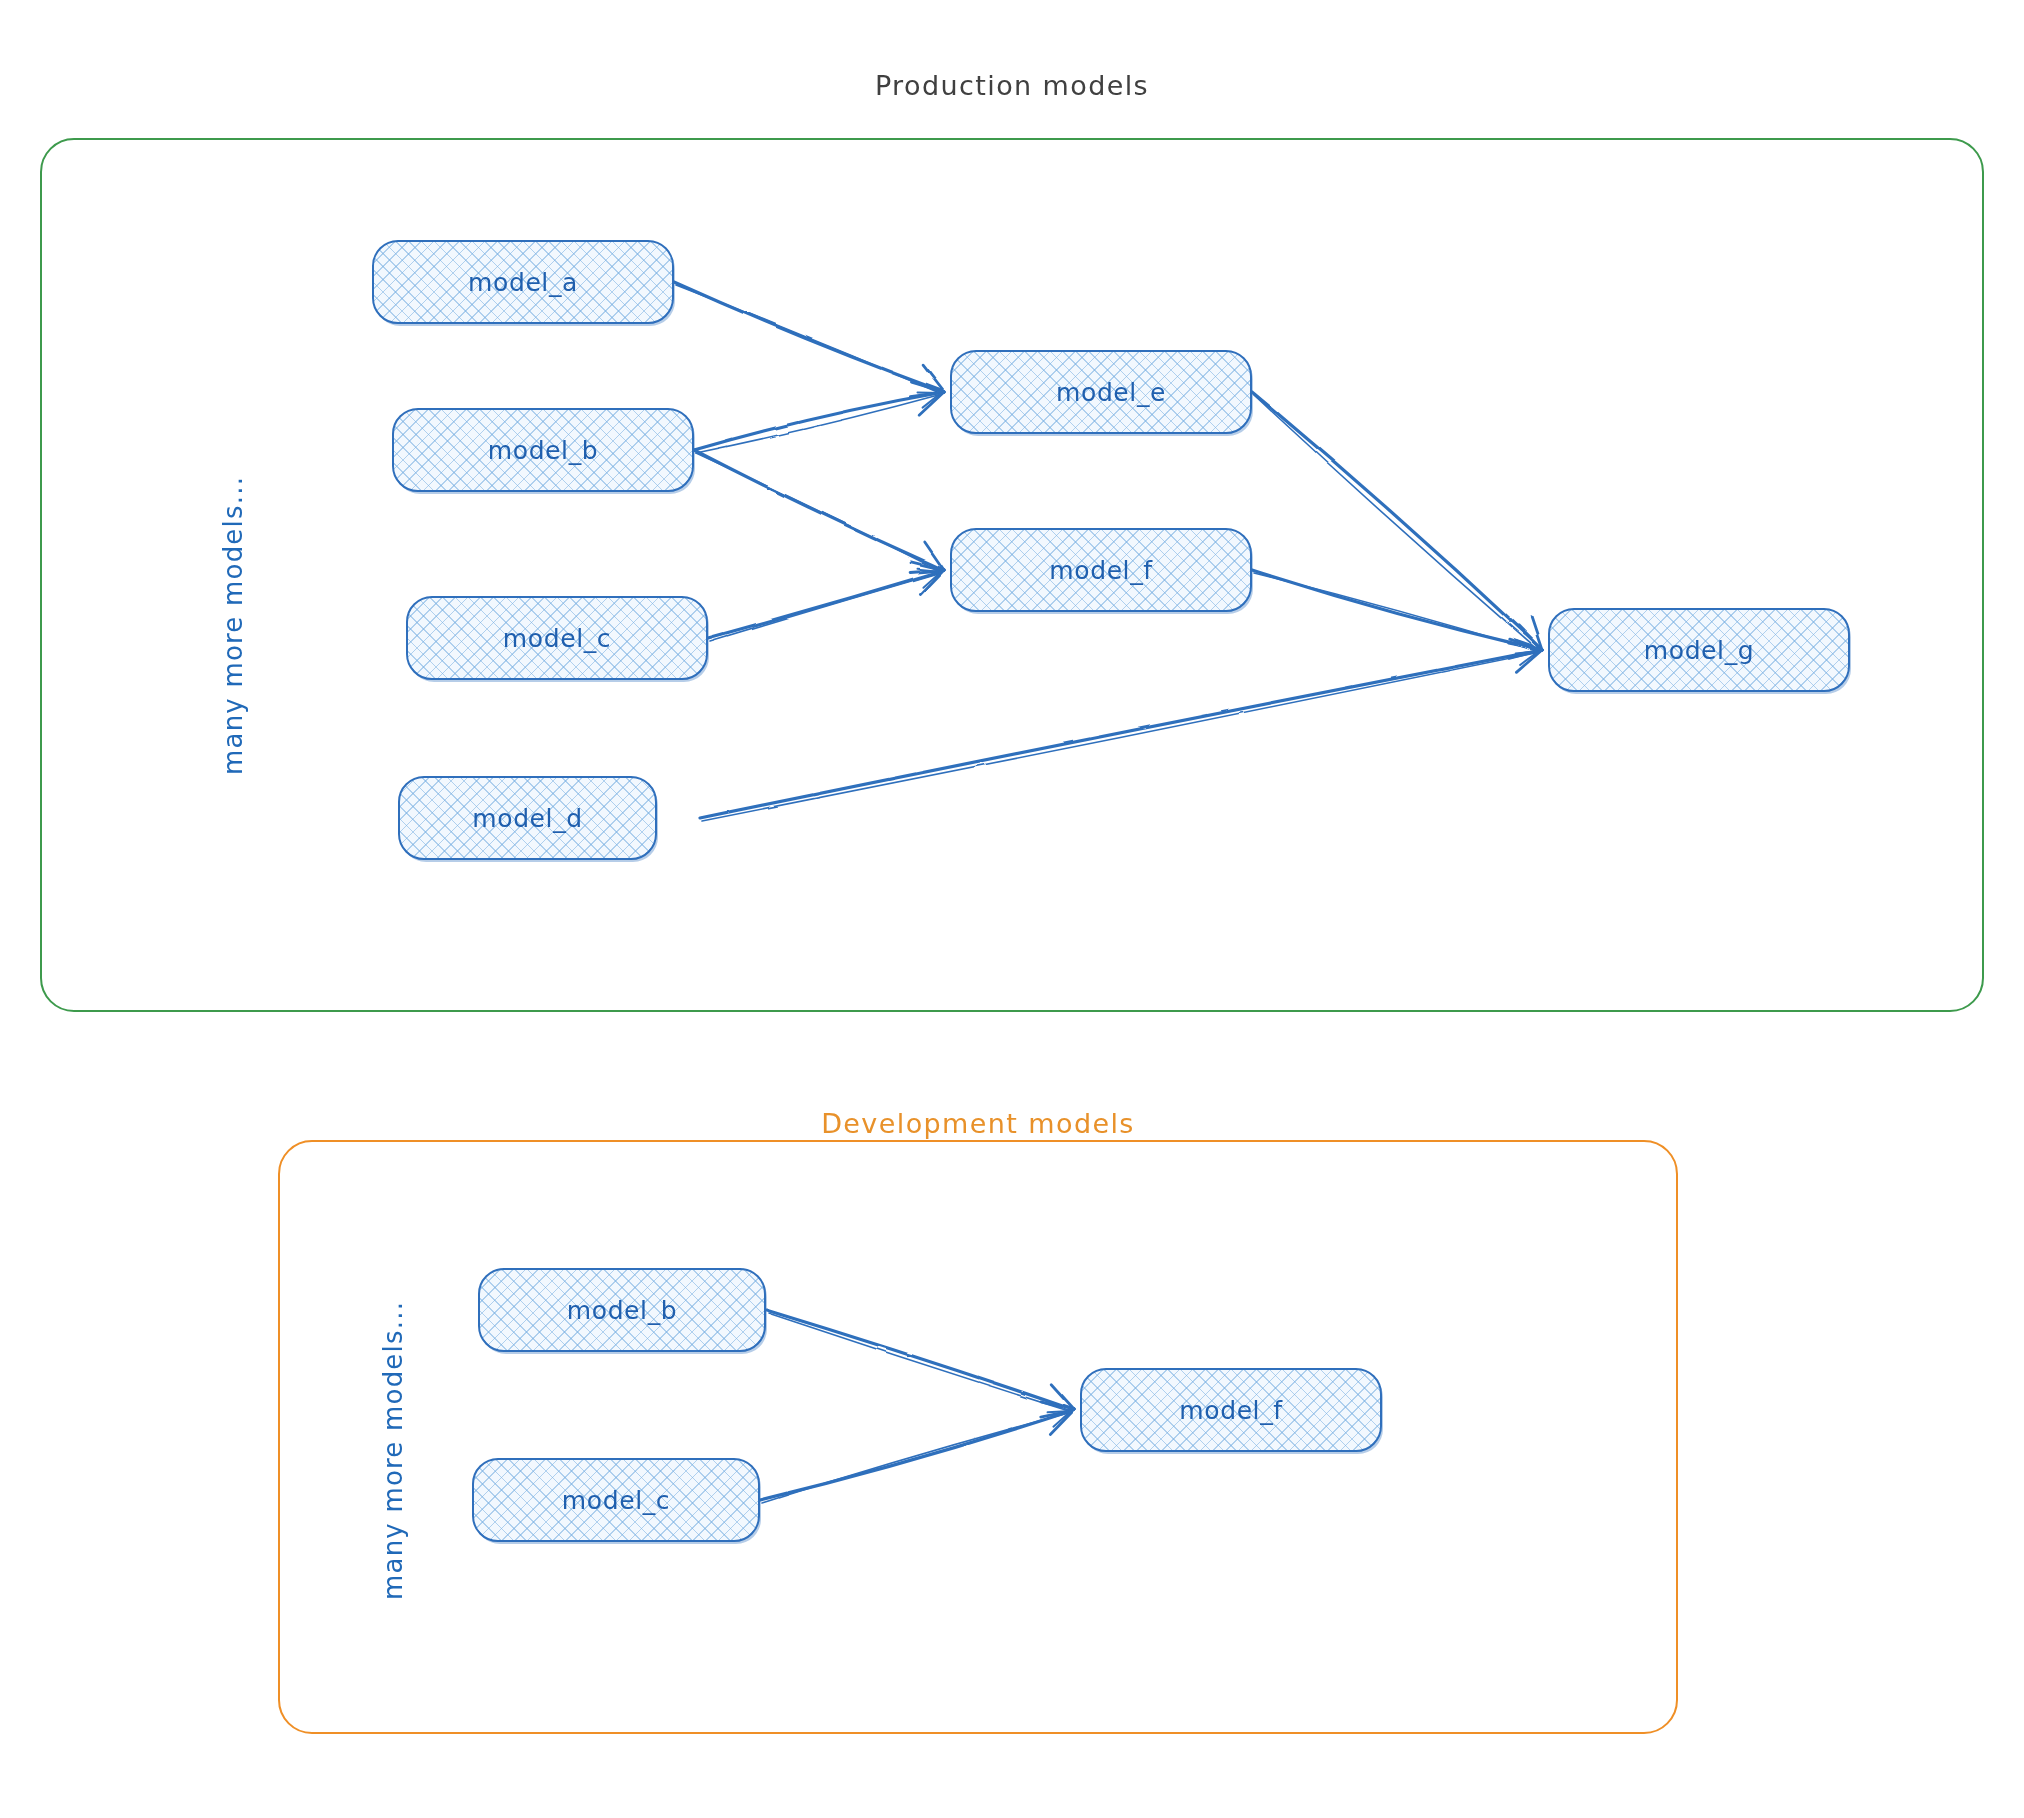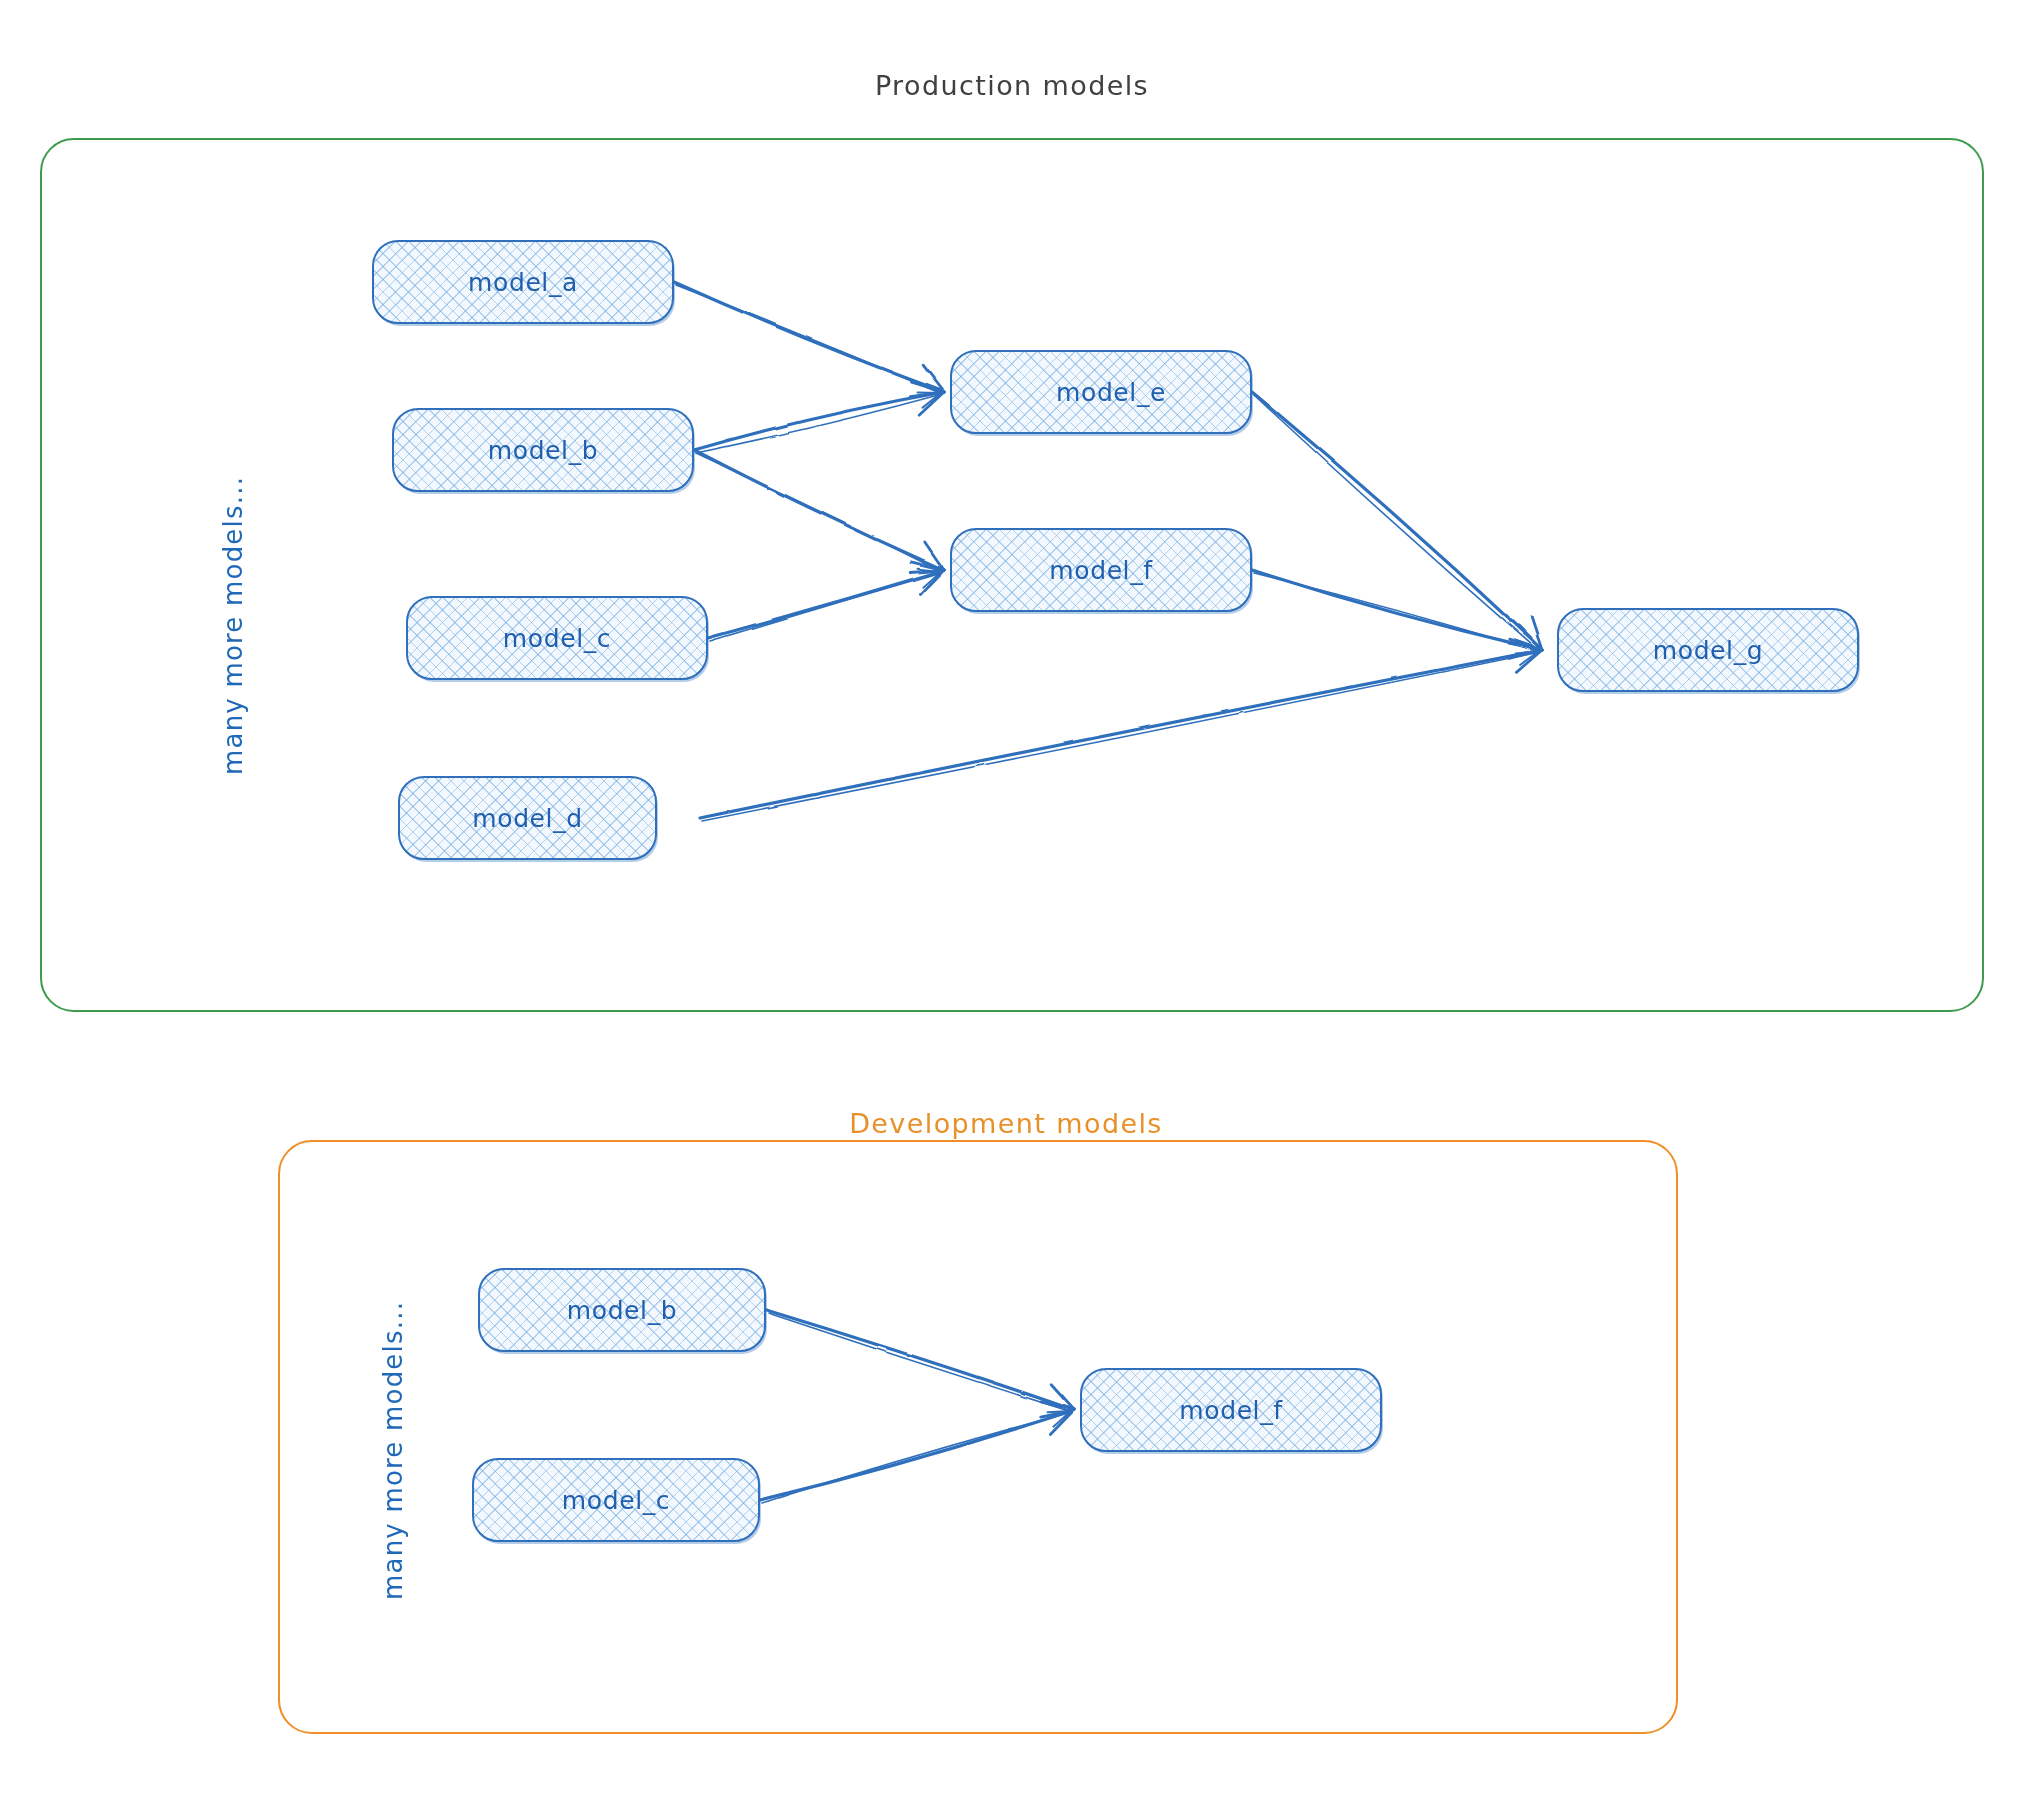--- a/index.html
+++ b/index.html
@@ -24,21 +24,21 @@
 
   .group-title {
     position: absolute;
     font-family: "DejaVu Sans", sans-serif;
     font-size: 27px;
     letter-spacing: 1.4px;
     white-space: nowrap;
     transform: translateX(-50%);
   }
   .group-title.prod { color: #404040; }
-  .group-title.dev  { color: #e8912a; margin-left: 28px; }
+  .group-title.dev  { color: #e8912a; }
 
   .group-box {
     position: absolute;
     border-radius: 34px;
     background: transparent;
     box-sizing: border-box;
   }
   .group-box.prod { border: 2.2px solid #3d9a4c; }
   .group-box.dev  { border: 2.4px solid #ef8f26; }
 
@@ -158,21 +158,21 @@
     </div>
     <div class="node" style="left: 398px; top: 776px; width: 259px; height: 84px;">
       <span class="node-label">model_d</span>
     </div>
     <div class="node" style="left: 950px; top: 350px; width: 302px; height: 84px; padding-left: 20px;">
       <span class="node-label">model_e</span>
     </div>
     <div class="node" style="left: 950px; top: 528px; width: 302px; height: 84px;">
       <span class="node-label">model_f</span>
     </div>
-    <div class="node" style="left: 1548px; top: 608px; width: 302px; height: 84px; margin-left: 9px;">
+    <div class="node" style="left: 1548px; top: 608px; width: 302px; height: 84px;">
       <span class="node-label">model_g</span>
     </div>
     <div class="group-box dev" style="left: 278px; top: 1140px; width: 1400px; height: 594px;"></div>
     <div class="group-title dev" style="left: 978px; top: 1108px;">Development models</div>
     <div class="side-label" style="left: 408px; top: 1570px;">many more models...</div>
     <div class="node" style="left: 478px; top: 1268px; width: 288px; height: 84px;">
       <span class="node-label">model_b</span>
     </div>
     <div class="node" style="left: 472px; top: 1458px; width: 288px; height: 84px;">
       <span class="node-label">model_c</span>

